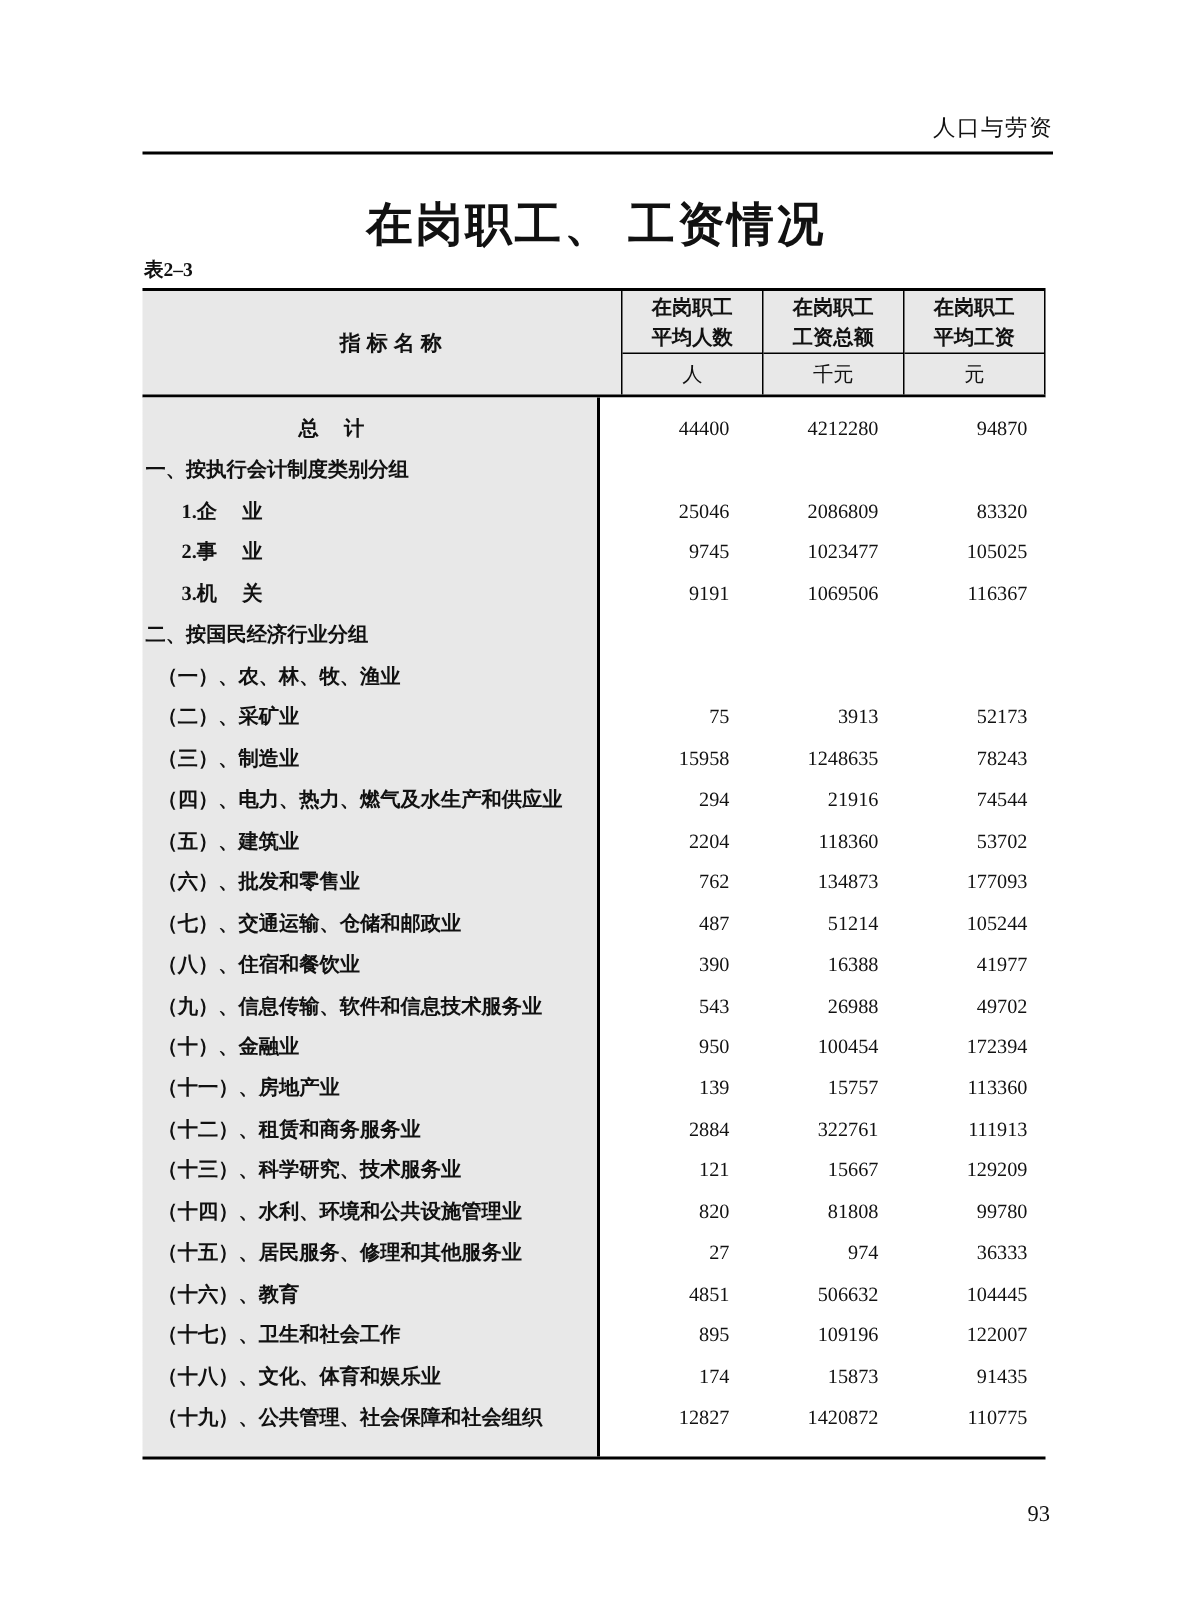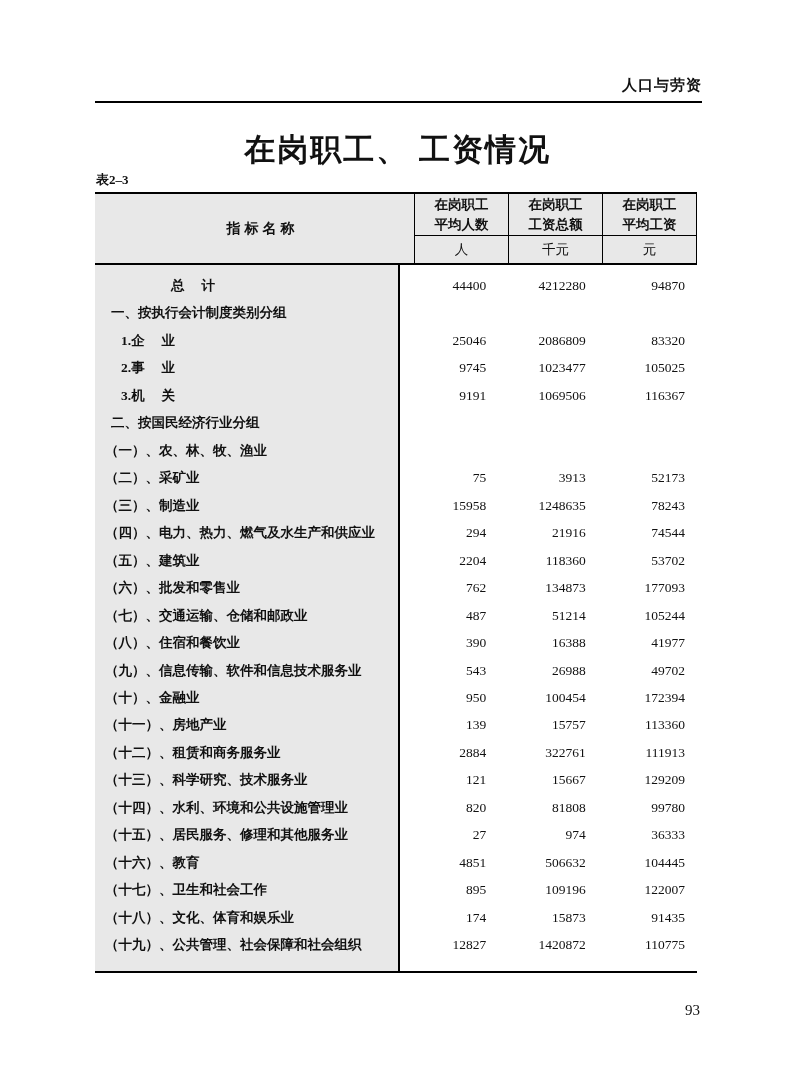--- a/index.html
+++ b/index.html
@@ -2,21 +2,21 @@
 <html><head>
 <meta charset="utf-8">
 <style>
   * { margin:0; padding:0; box-sizing:border-box; }
   html,body { width:793px; height:1077px; background:#ffffff; position:relative;
               font-family:"Liberation Serif", serif; color:#111; }
 
   
   .top-header { position:absolute; left:95px; top:76px; width:607px;
                 text-align:right; font-family:"Liberation Sans", sans-serif;
-                font-weight:bold; font-size:15px; letter-spacing:1px;
+                font-weight:normal; font-size:15px; letter-spacing:1px;
                 padding-bottom:6px; border-bottom:2.5px solid #000; }
 
   
   .doc-title { position:absolute; left:95px; top:129px; width:605px;
                text-align:center; font-size:31px; font-weight:bold;
                letter-spacing:2px; }
 
   .table-label { position:absolute; left:96px; top:171px;
                  font-size:13px; font-weight:bold; }
 
@@ -41,22 +41,22 @@
            background:linear-gradient(to right, #e8e8e8 0, #e8e8e8 304px, #ffffff 304px); }
   .tbody::after { content:""; position:absolute; left:303px; top:0; bottom:0;
                   width:1.5px; background:#000; }
   .trow { flex:1; display:flex; min-height:0; }
   .cell-label { width:304px; display:flex; align-items:center;
                 font-weight:bold; font-size:13.5px; white-space:pre;
                 overflow:hidden; }
   .cell-val { flex:1; display:flex; align-items:center; justify-content:flex-end;
               padding-right:12px; font-size:13.5px; }
 
-  .indent-total { padding-left:76px; }
-  .indent-group { padding-left:16px;font-family:Liberation Serif, serif; }
+  .indent-total { padding-left:104px; }
+  .indent-group { padding-left:2px;font-family:Liberation Serif, serif; }
   .indent-num   { padding-left:26px; }
   .indent-paren { padding-left:10px; }
 
   .page-number { position:absolute; left:95px; top:1002px; width:605px;
                  text-align:right; font-size:15px; }
 </style>
 </head>
 <body>
 
 <div class="top-header">

